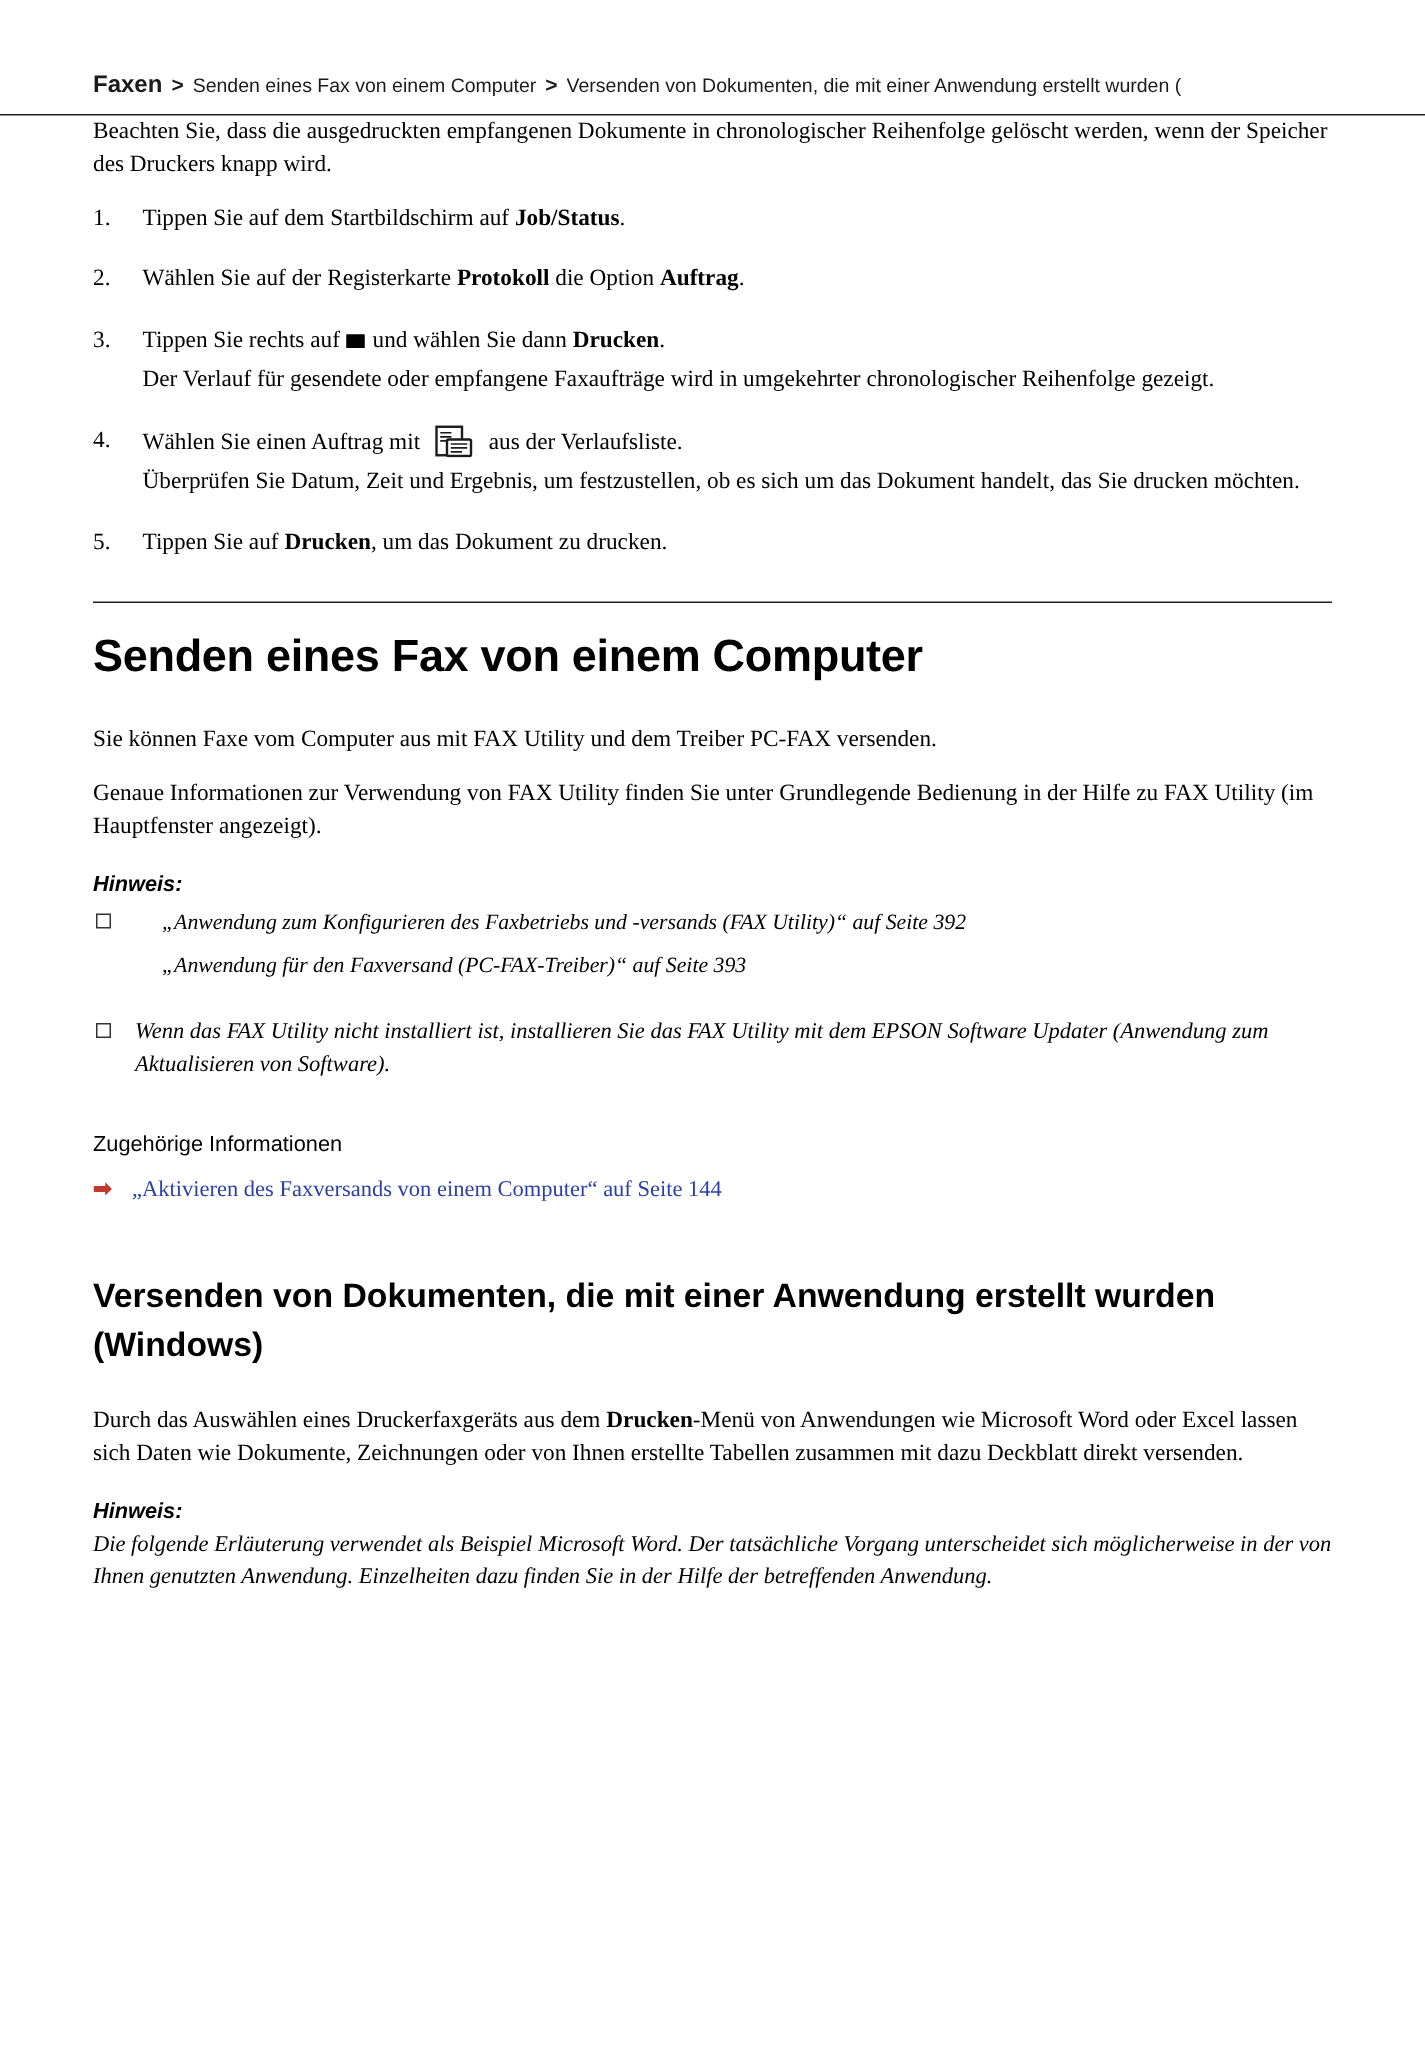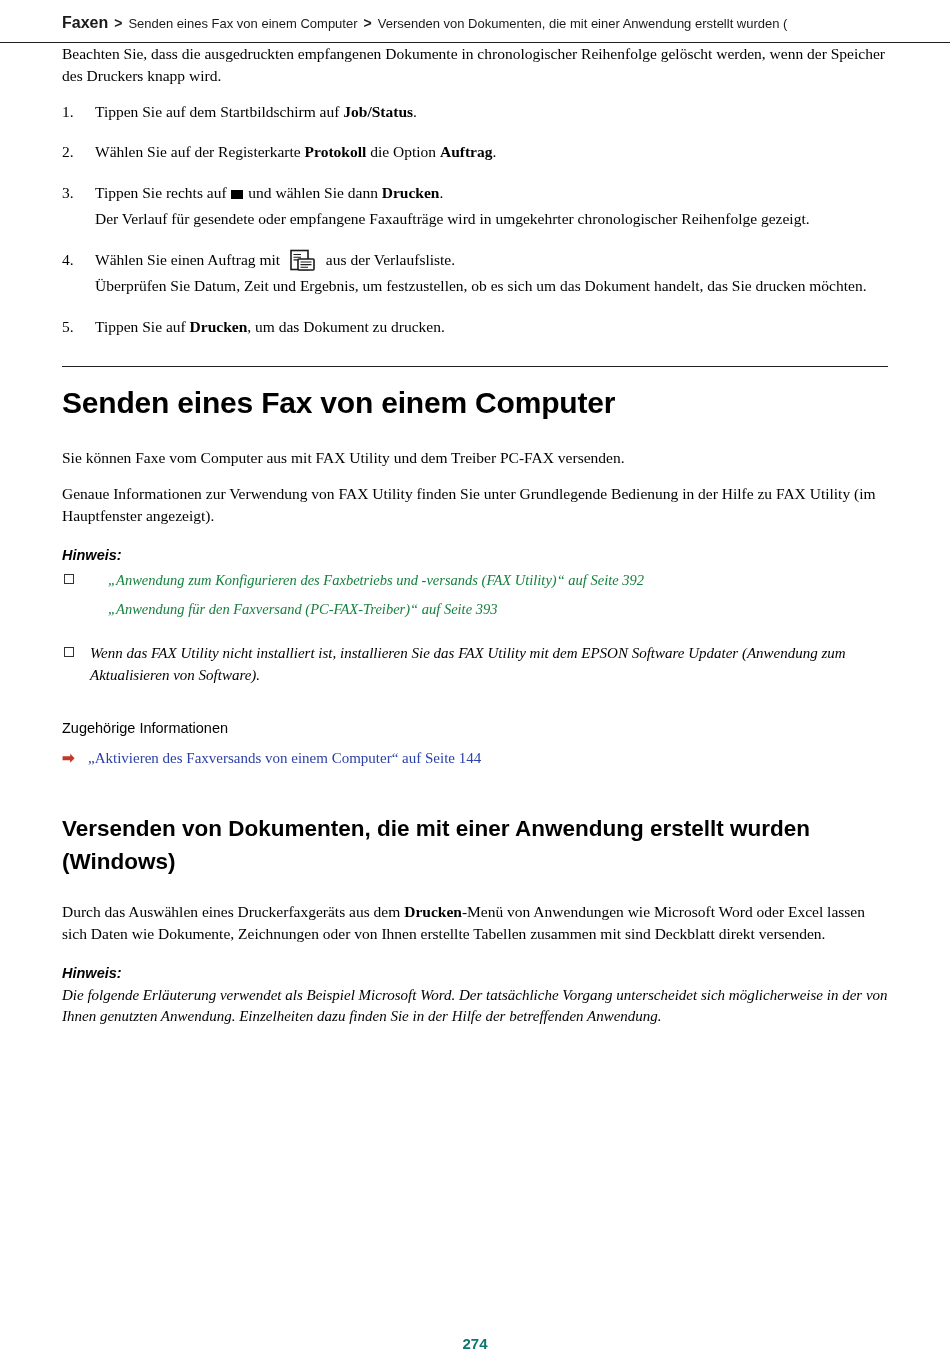--- a/index.html
+++ b/index.html
@@ -15,20 +15,21 @@
 
   
   .header {
     position:relative;
     padding:14px 16px 10px 62px;
     font-family:"Liberation Sans", sans-serif;
     font-size:13.5px;
     color:#1a1a1a;
     white-space:nowrap;
     overflow:hidden;
+    margin-top:34px;
   }
   .header .crumb-root {
     font-weight:bold;
     font-size:16px;
   }
   .header .sep {
     font-weight:bold;
     margin:0 6px;
     font-size:14px;
   }
@@ -151,21 +152,21 @@
     line-height:1.45;
   }
   ul.bullets > li .sqbox {
     position:absolute;
     left:2px; top:4px;
     width:8px; height:8px;
     border:1.3px solid #333;
     background:#fff;
   }
   .link-line {
-    color:#15803d;
+    color:#000000;
     font-style:italic;
     font-size:14.5px;
     line-height:1.5;
     margin:7px 0 0 18px;
   }
   .rel-link {
     color:#2a3fa8;
     font-size:15px;
     line-height:1.4;
     position:relative;
@@ -259,21 +260,21 @@
         <span class="sqbox"></span>
         <span>Wenn das FAX Utility nicht installiert ist, installieren Sie das FAX Utility mit dem EPSON Software Updater (Anwendung zum Aktualisieren von Software).</span>
       </li>
     </ul>
 
     <h3 class="rel">Zugehörige Informationen</h3>
     <p class="rel-link"><span class="arrow">➡</span><span>„Aktivieren des Faxversands von einem Computer“ auf Seite 144</span></p>
 
     <h2 class="sub">Versenden von Dokumenten, die mit einer Anwendung erstellt wurden (Windows)</h2>
 
-    <p class="body"><span>Durch das Auswählen eines Druckerfaxgeräts aus dem </span><b>Drucken</b><span>-Menü von Anwendungen wie Microsoft Word oder Excel lassen sich Daten wie Dokumente, Zeichnungen oder von Ihnen erstellte Tabellen zusammen mit sind Deckblatt direkt versenden.</span></p>
+    <p class="body"><span>Durch das Auswählen eines Druckerfaxgeräts aus dem </span><b>Drucken</b><span>-Menü von Anwendungen wie Microsoft Word oder Excel lassen sich Daten wie Dokumente, Zeichnungen oder von Ihnen erstellte Tabellen zusammen mit dazu Deckblatt direkt versenden.</span></p>
 
     <div class="note-label">Hinweis:</div>
     <p class="note-text">Die folgende Erläuterung verwendet als Beispiel Microsoft Word. Der tatsächliche Vorgang unterscheidet sich möglicherweise in der von Ihnen genutzten Anwendung. Einzelheiten dazu finden Sie in der Hilfe der betreffenden Anwendung.</p>
 
   </div>
 
   <div class="footer">274</div>
 
 </div>
 

